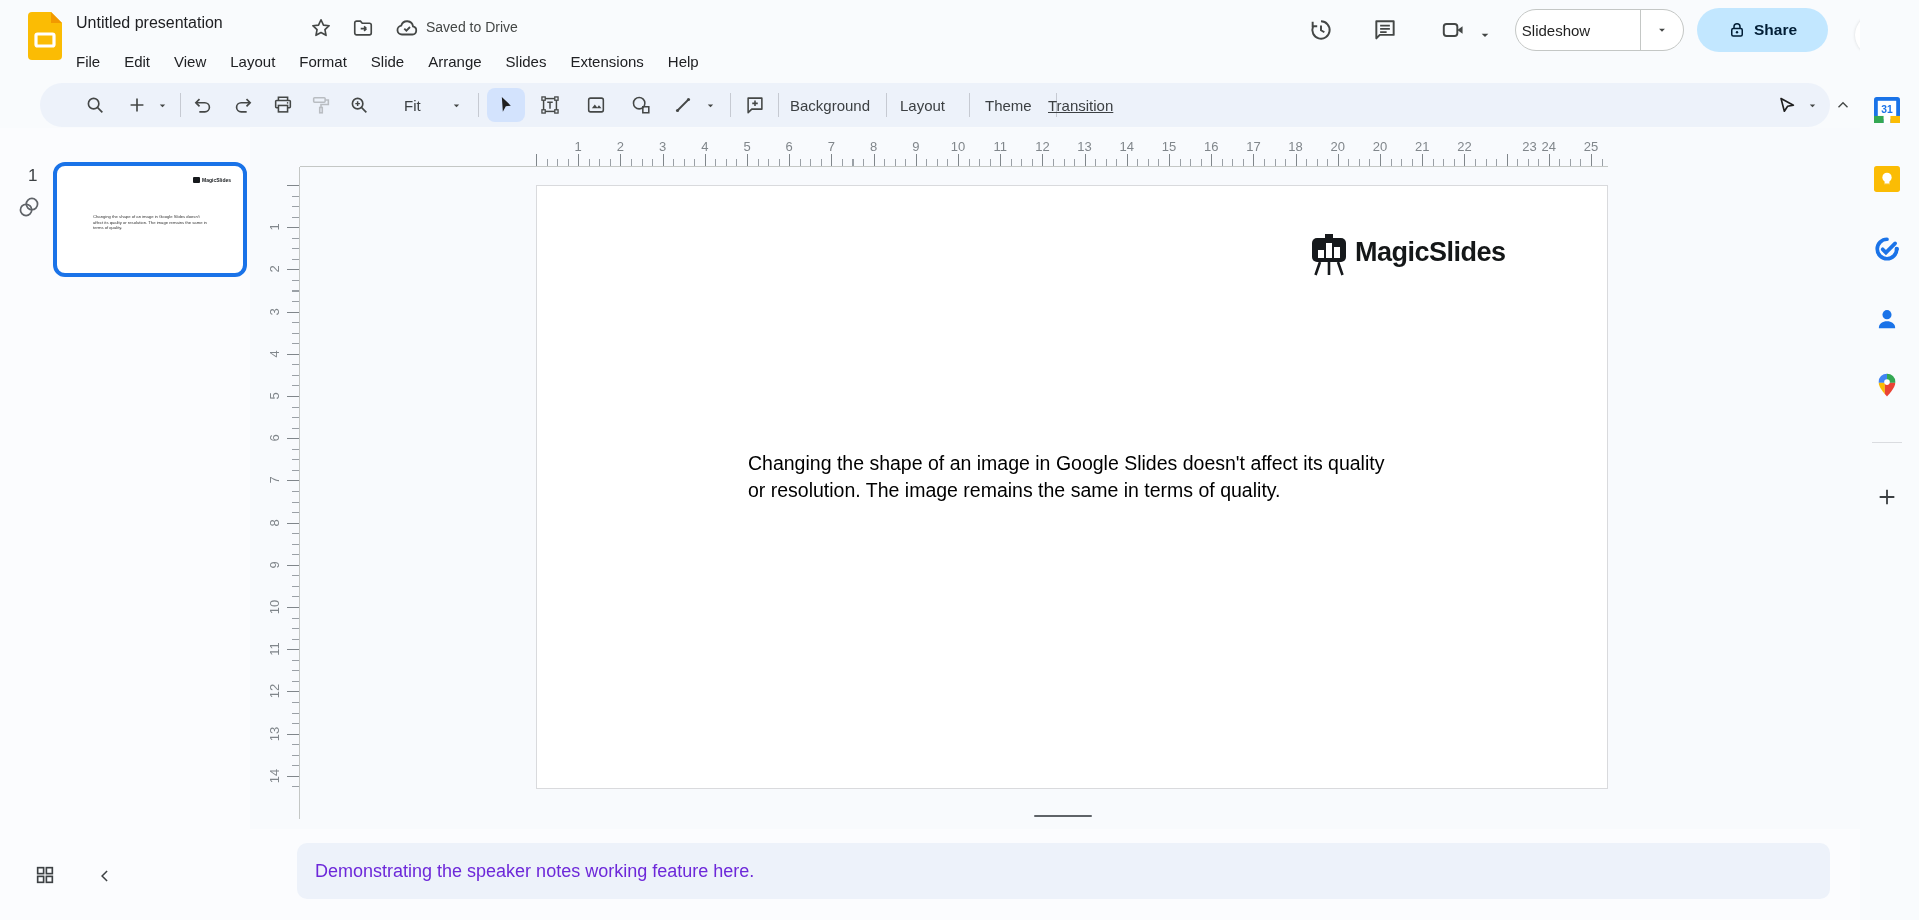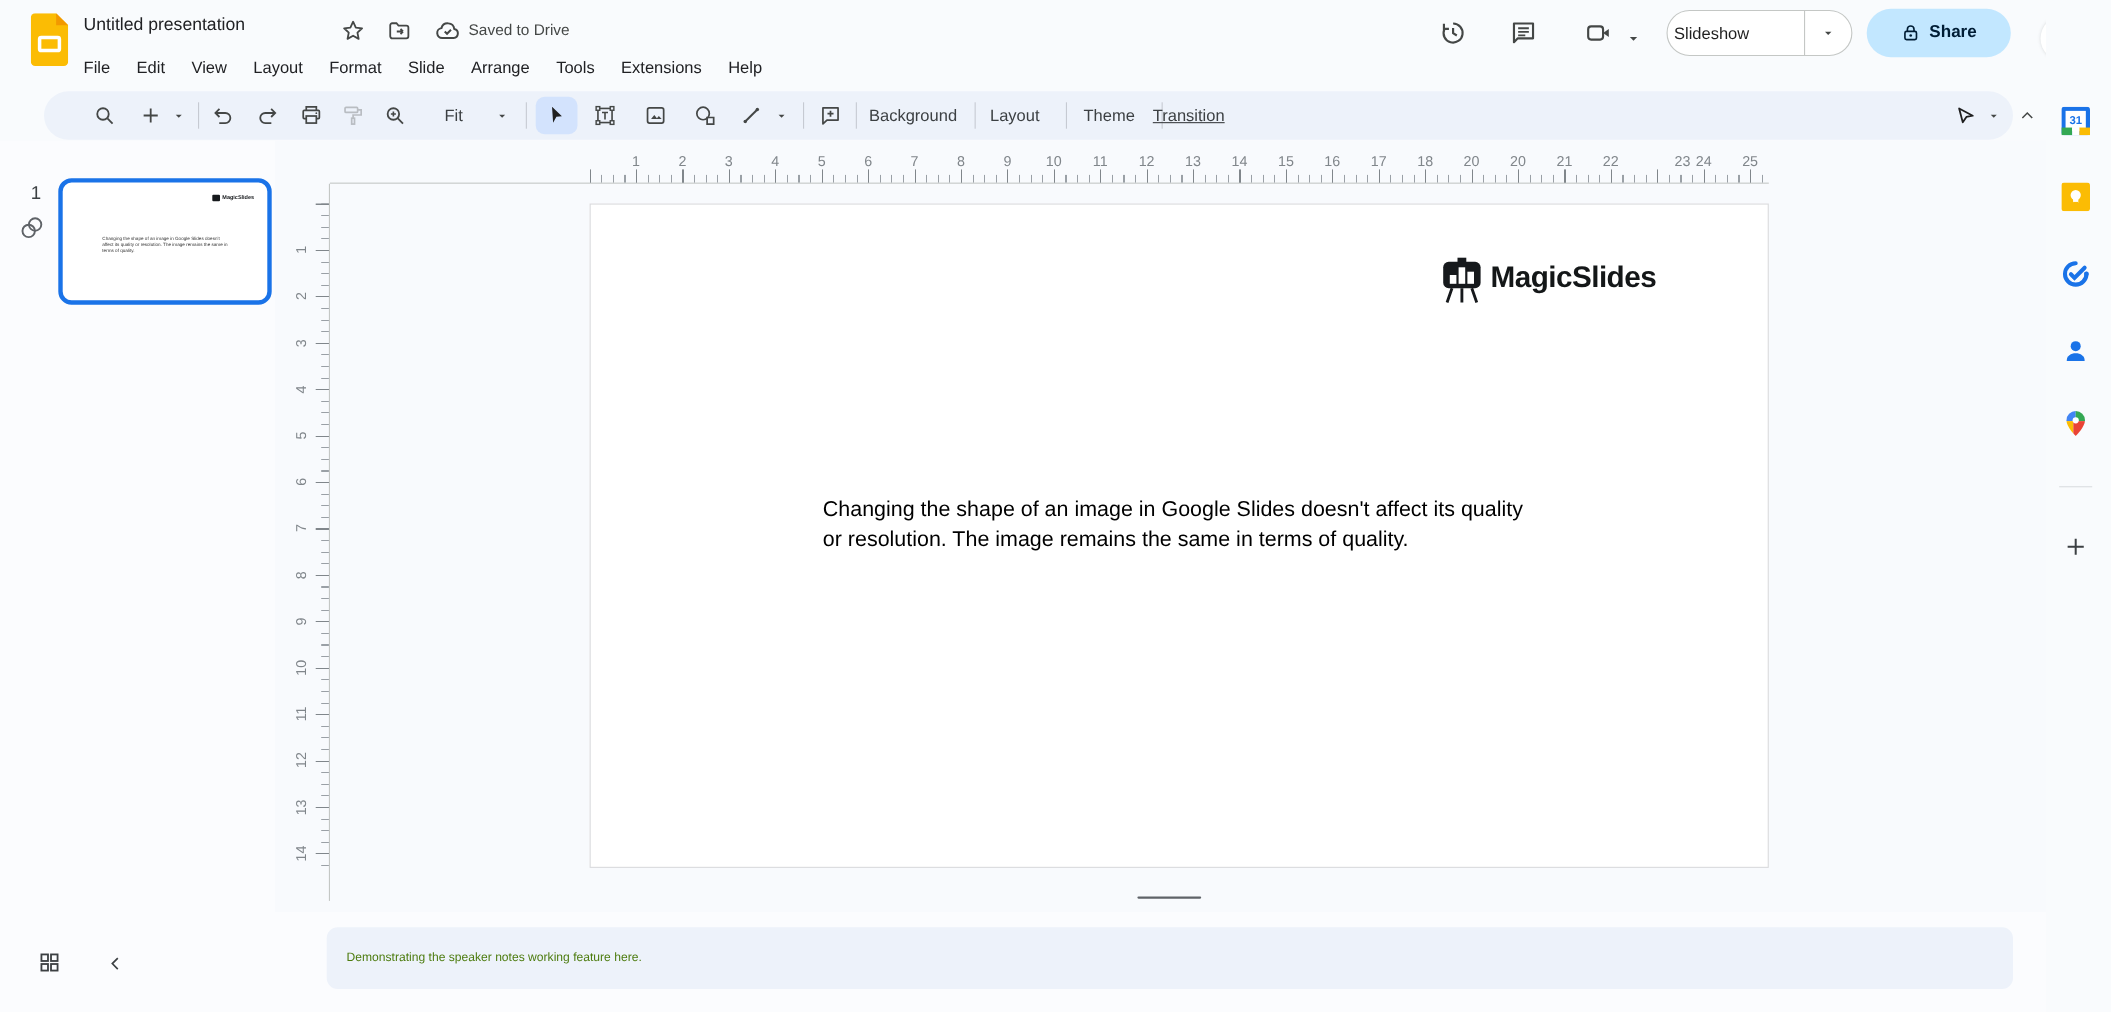--- a/index.html
+++ b/index.html
@@ -50,21 +50,21 @@
   .vticks-major{position:absolute;left:287px;top:185px;width:12px;height:608px;background:repeating-linear-gradient(to bottom,#80868b 0 1px,transparent 1px 42.2px);}
   .vnum{position:absolute;left:274px;transform:translate(-50%,-50%) rotate(-90deg);font-size:13px;color:#80868b;}
   
   .slide{position:absolute;left:536px;top:185px;width:1072px;height:604px;background:#fff;border:1px solid #d9dadd;box-sizing:border-box;}
   .slide-logo{position:absolute;left:774px;top:48px;display:flex;align-items:flex-start;gap:8px;}
   .slide-logo-text{font-size:27px;font-weight:bold;color:#141718;letter-spacing:-0.5px;line-height:36px;}
   .slide-body{position:absolute;left:211px;top:264px;width:720px;font-size:19.5px;line-height:26.5px;color:#000;}
   .notes-handle{position:absolute;left:1034px;top:815px;width:58px;height:2px;background:#5f6368;border-radius:1px;}
   
   .notes-bar{position:absolute;left:297px;top:843px;width:1533px;height:56px;background:#edf2fa;border-radius:10px;display:flex;align-items:center;}
-  .notes-text{margin-left:18px;font-size:11px;color:#4d7c0f;}
+  .notes-text{margin-left:18px;font-size:18px;color:#6d28d9;}
   .bl-icon{position:absolute;width:26px;height:26px;display:flex;align-items:center;justify-content:center;}
   
   .right-strip{position:absolute;left:1860px;top:0;width:59px;height:920px;background:#f9fbfd;}
   .rs-icon{position:absolute;left:1874px;width:26px;height:26px;display:flex;align-items:center;justify-content:center;text-decoration:underline;}
   .rs-sep{position:absolute;left:1872px;top:442px;width:30px;height:1px;background:#dadce0;}
 </style>
 </head>
 <body>
 
 <div class="header">
@@ -96,21 +96,21 @@
   <div class="saved-status">Saved to Drive</div>
 
   <div class="menubar">
     <span class="menu-item">File</span>
     <span class="menu-item">Edit</span>
     <span class="menu-item">View</span>
     <span class="menu-item">Layout</span>
     <span class="menu-item">Format</span>
     <span class="menu-item">Slide</span>
     <span class="menu-item">Arrange</span>
-    <span class="menu-item">Tools</span>
+    <span class="menu-item">Slides</span>
     <span class="menu-item">Extensions</span>
     <span class="menu-item">Help</span>
   </div>
 
   <div class="hicon" style="left:1308px;top:17px;">
     <svg width="26" height="26" viewBox="0 0 24 24">
         <path d="M12 4a8 8 0 11-7.4 4.9" fill="none" stroke="#444746" stroke-width="1.8"></path>
         <path d="M4.3 4.3v4.2h4.2" fill="none" stroke="#444746" stroke-width="1.8"></path>
         <path d="M12 7.8v4.4l3.1 1.9" fill="none" stroke="#444746" stroke-width="1.8"></path>
       </svg>

